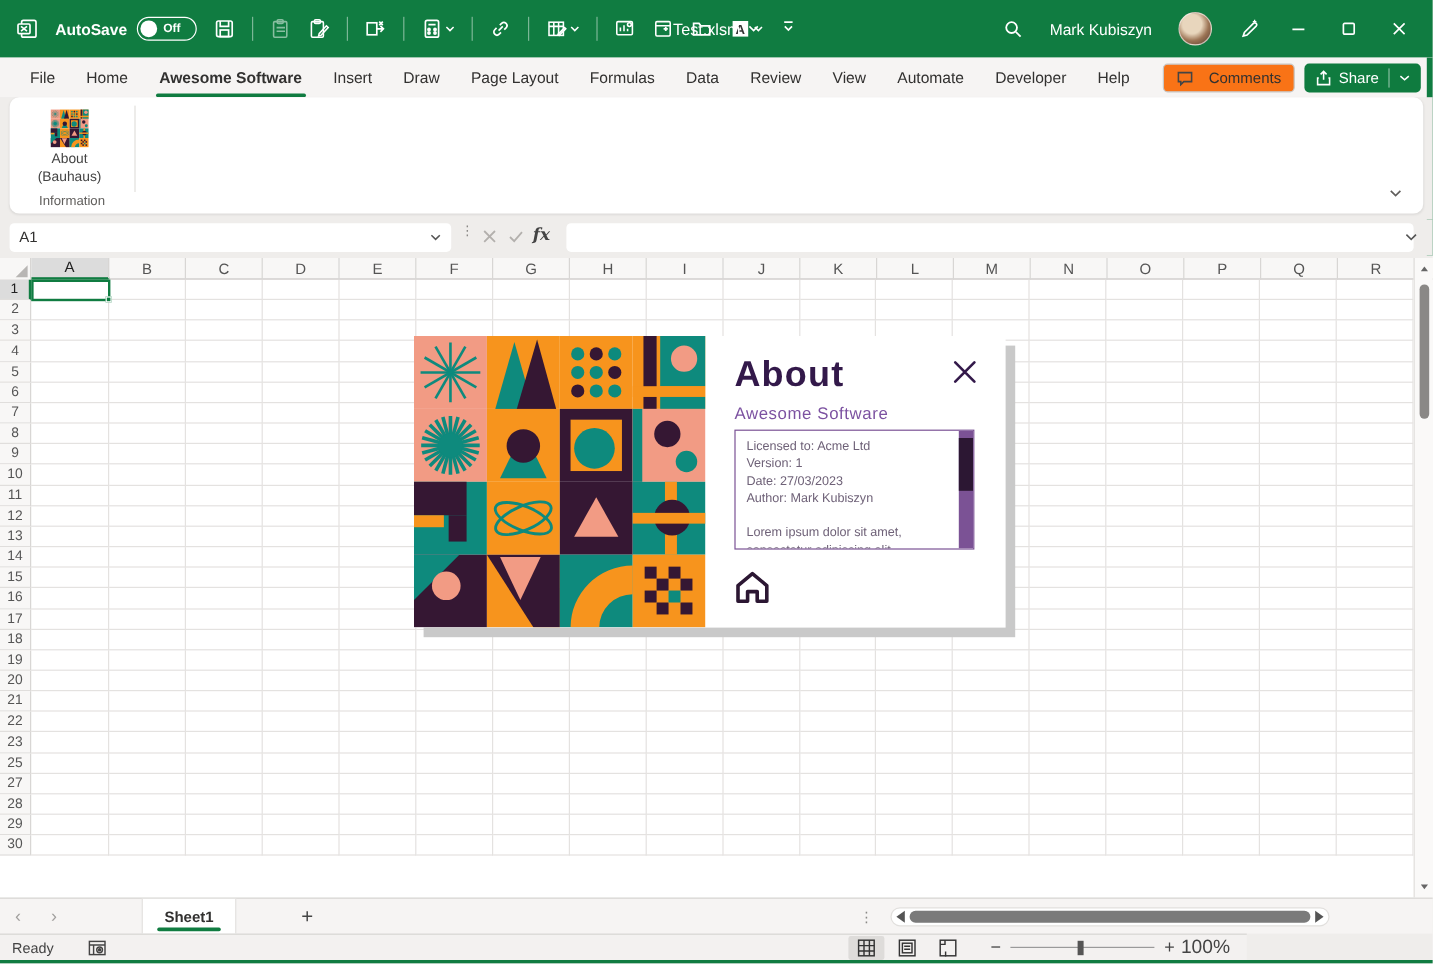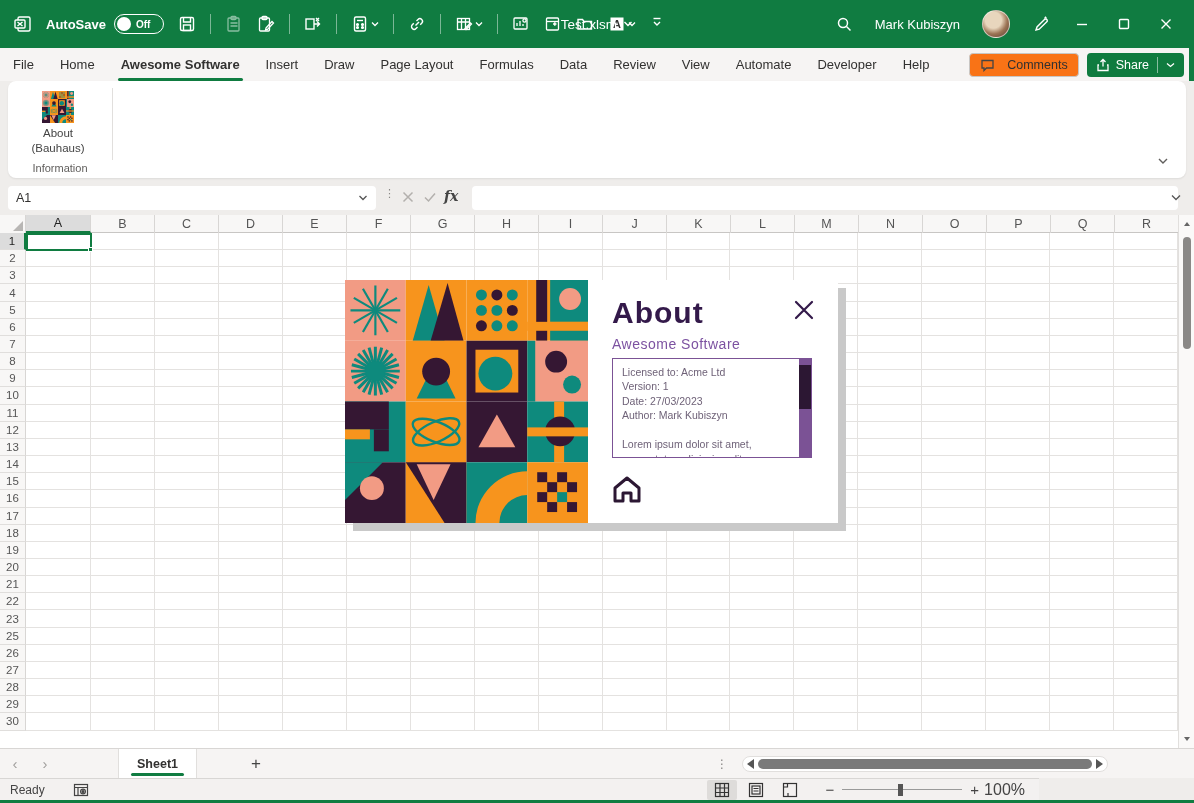--- a/index.html
+++ b/index.html
@@ -19,21 +19,21 @@
   .chev { width:8px; height:8px; display:inline-block; margin-left:2px; }
   .title-center { position:absolute; left:0; right:0; top:0; height:48px; display:flex; align-items:center; justify-content:center; pointer-events:none; }
   .title-center .doc { pointer-events:auto; display:flex; align-items:center; gap:6px; font-size:13.5px; }
   .title-right { position:absolute; right:0; top:0; height:48px; display:flex; align-items:center; gap:22px; padding-right:18px; }
   .avatar { width:28px; height:28px; border-radius:50%; background:radial-gradient(circle at 40% 35%, #e8d6bd 0 35%, #9c7455 60%, #4c3328 100%); border:1px solid rgba(255,255,255,.6); }
   .winbtn { width:20px; height:20px; display:flex; align-items:center; justify-content:center; }
   .username { font-size:13px; }
 
   
   .tabrow { position:absolute; top:48px; left:0; width:1194px; height:33px; background:#F6F4F3; display:flex; align-items:center; }
-  .rtabs { display:flex; align-items:center; height:100%; }
+  .rtabs { display:flex; align-items:center; height:100%; padding-left:12px; }
   .rtab { padding:0 13px; height:100%; display:flex; align-items:center; font-size:13px; color:#323130; position:relative; cursor:pointer; white-space:nowrap; }
   .rtab.active { font-weight:bold; }
   .rtab.active::after { content:""; position:absolute; left:10px; right:10px; bottom:0; height:3px; background:#107C41; border-radius:2px; }
   .tabrow-right { margin-left:auto; display:flex; align-items:center; gap:8px; padding-right:10px; }
   .btn-comments { display:flex; align-items:center; gap:12px; background:#f97316; border:1px solid #c8c6c4; border-radius:4px; height:24px; padding:0 10px; font-size:12.5px; cursor:pointer; }
   .btn-share { display:flex; align-items:center; gap:6px; background:#0F7B3F; color:#fff; border-radius:4px; height:24px; padding:0 9px; font-size:12.5px; cursor:pointer; }
   .btn-share .sep { width:1px; height:16px; background:rgba(255,255,255,.5); margin:0 2px; }
 
   
   .greenedge { position:absolute; top:48px; right:0; width:5px; height:165px; background:#107C41; }
@@ -1006,41 +1006,20 @@
         <div class="gcell"></div>
         <div class="gcell"></div>
         <div class="gcell"></div>
         <div class="gcell"></div>
         <div class="gcell"></div>
         <div class="gcell"></div>
         <div class="gcell"></div>
         <div class="gcell"></div>
       </div>
       <div class="grow">
-        <div class="rowh">26</div>
-        <div class="gcell first"></div>
-        <div class="gcell"></div>
-        <div class="gcell"></div>
-        <div class="gcell"></div>
-        <div class="gcell"></div>
-        <div class="gcell"></div>
-        <div class="gcell"></div>
-        <div class="gcell"></div>
-        <div class="gcell"></div>
-        <div class="gcell"></div>
-        <div class="gcell"></div>
-        <div class="gcell"></div>
-        <div class="gcell"></div>
-        <div class="gcell"></div>
-        <div class="gcell"></div>
-        <div class="gcell"></div>
-        <div class="gcell"></div>
-        <div class="gcell"></div>
-      </div>
-      <div class="grow">
         <div class="rowh">27</div>
         <div class="gcell first"></div>
         <div class="gcell"></div>
         <div class="gcell"></div>
         <div class="gcell"></div>
         <div class="gcell"></div>
         <div class="gcell"></div>
         <div class="gcell"></div>
         <div class="gcell"></div>
         <div class="gcell"></div>

